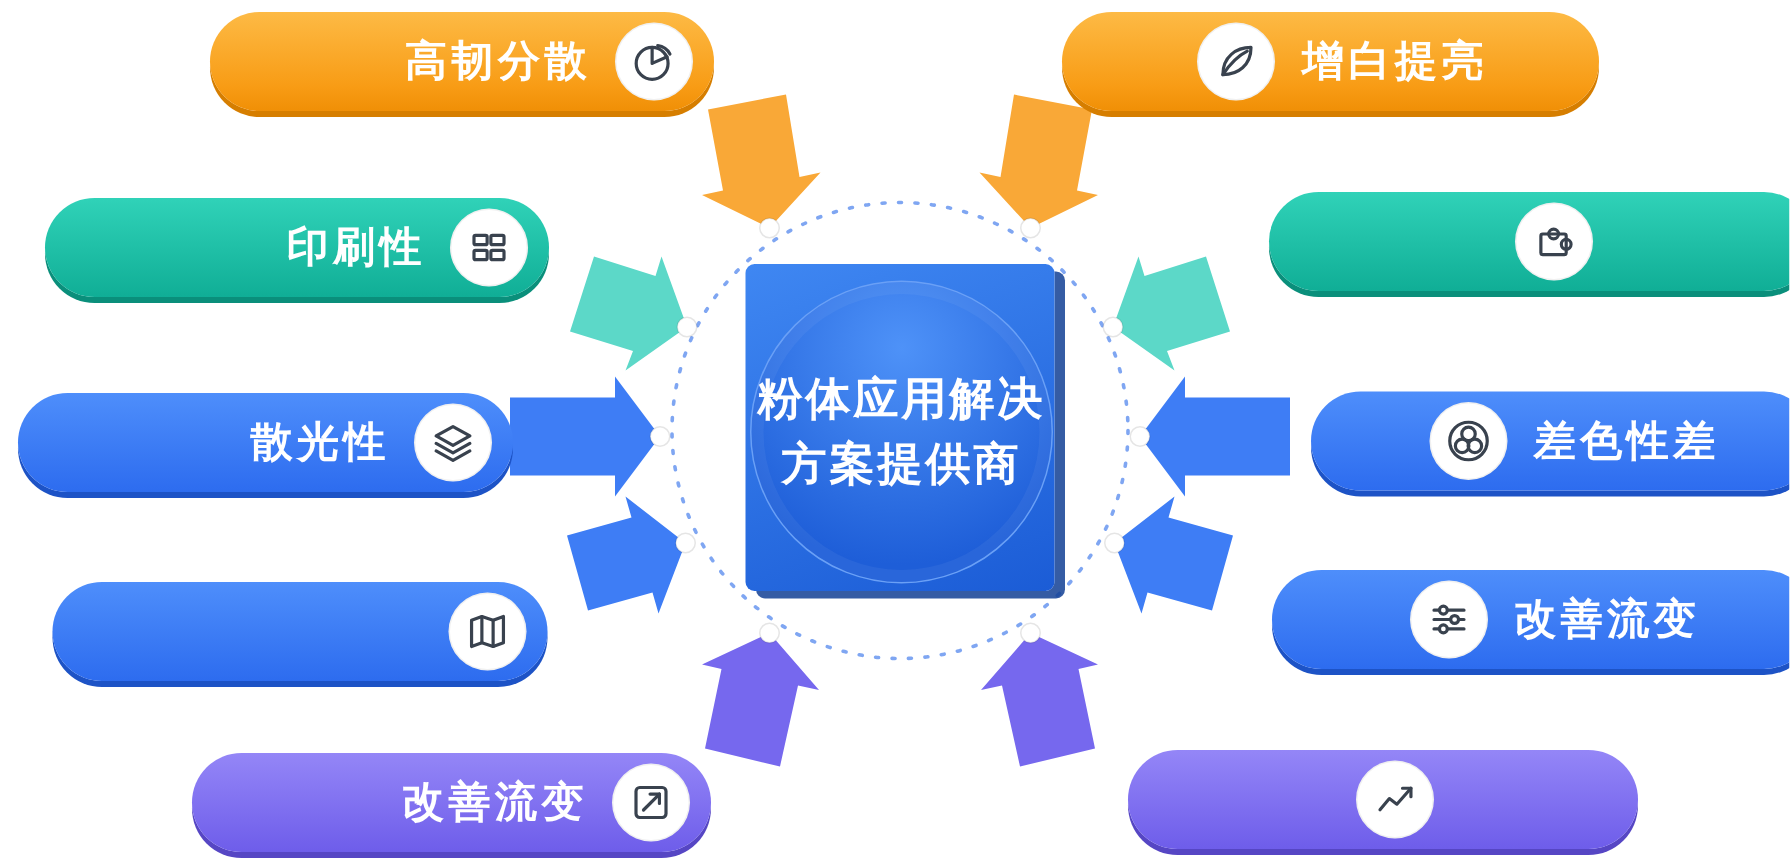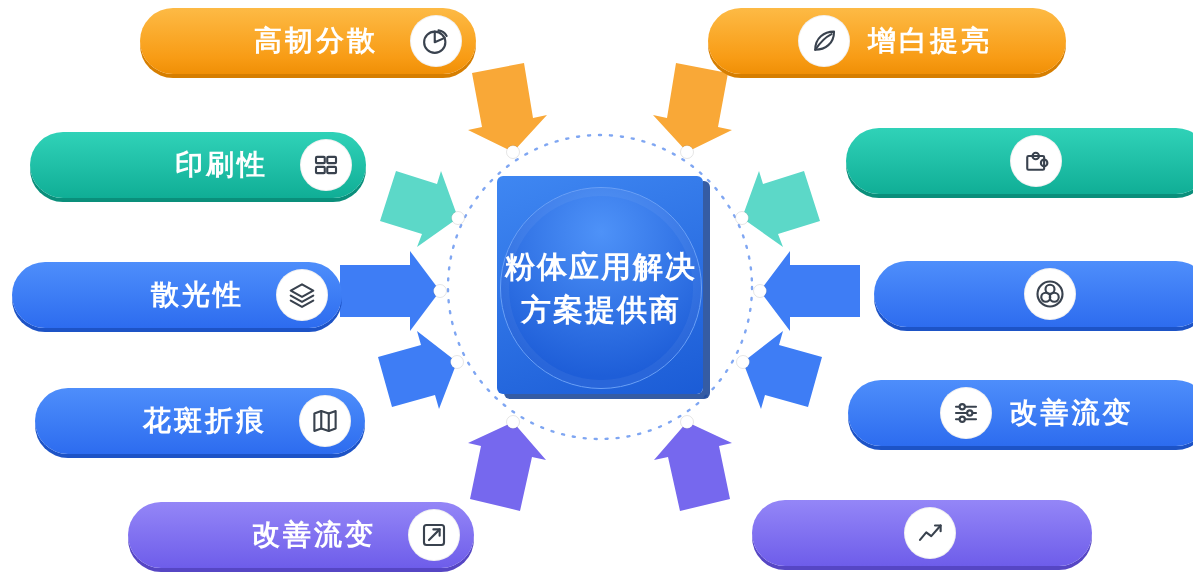--- a/index.html
+++ b/index.html
@@ -16,21 +16,21 @@
     height:66px;
     border-radius:33px;
     display:flex;
     align-items:center;
     color:#ffffff;
     font-size:28px;
     font-weight:bold;
     letter-spacing:3px;
     z-index:3;
   }
-  .pill.left{justify-content:flex-end;padding-right:14px;gap:32px;}
+  .pill.left{justify-content:flex-end;padding-right:14px;gap:16px;}
   .pill.right{justify-content:center;padding-left:16px;gap:18px;}
   .pill .label{white-space:nowrap;}
   .icon-circle{
     width:52px;height:52px;border-radius:50%;
     background:#ffffff;
     flex:none;
     display:flex;align-items:center;justify-content:center;
     box-shadow:inset 0 0 0 1px rgba(0,0,0,0.06);
   }
   .glyph{width:30px;height:30px;stroke:#39424E;stroke-width:1.7;fill:none;
@@ -131,21 +131,20 @@
       <svg class="glyph" viewBox="0 0 24 24">
           <rect x="4" y="5.5" width="7" height="5" rx="0.8"></rect>
           <rect x="13" y="5.5" width="7" height="5" rx="0.8"></rect>
           <rect x="4" y="13.5" width="7" height="5" rx="0.8"></rect>
           <rect x="13" y="13.5" width="7" height="5" rx="0.8"></rect>
         </svg>
     </span>
   </div>
 
   <div class="pill left blue" style="left:35px;top:388px;width:316px">
-    <span class="label">花斑折痕</span>
     <span class="icon-circle">
       <svg class="glyph" viewBox="0 0 24 24">
           <path d="M3.5 6 L9 4 15 6 20.5 4 V18 L15 20 9 18 3.5 20 Z"></path>
           <path d="M9 4 v14 M15 6 v14"></path>
         </svg>
     </span>
   </div>
 
   <div class="pill left purple" style="left:128px;top:502px;width:332px">
     <span class="label">改善流变</span>
@@ -180,20 +179,21 @@
 
   <div class="pill right blue" style="left:874px;top:261px;width:319px">
     <span class="icon-circle">
       <svg class="glyph" viewBox="0 0 24 24">
           <circle cx="12" cy="12" r="10"></circle>
           <circle cx="12" cy="8.2" r="3.6"></circle>
           <circle cx="8.6" cy="14.6" r="3.6"></circle>
           <circle cx="15.4" cy="14.6" r="3.6"></circle>
         </svg>
     </span>
+    <span class="label">差色性差</span>
   </div>
 
   <div class="pill right blue" style="left:848px;top:380px;width:345px">
     <span class="icon-circle">
       <svg class="glyph" viewBox="0 0 24 24">
           <path d="M4 7 h16 M4 12 h16 M4 17 h16"></path>
           <circle cx="9" cy="7" r="2.1" fill="#fff"></circle>
           <circle cx="15" cy="12" r="2.1" fill="#fff"></circle>
           <circle cx="9" cy="17" r="2.1" fill="#fff"></circle>
         </svg>

